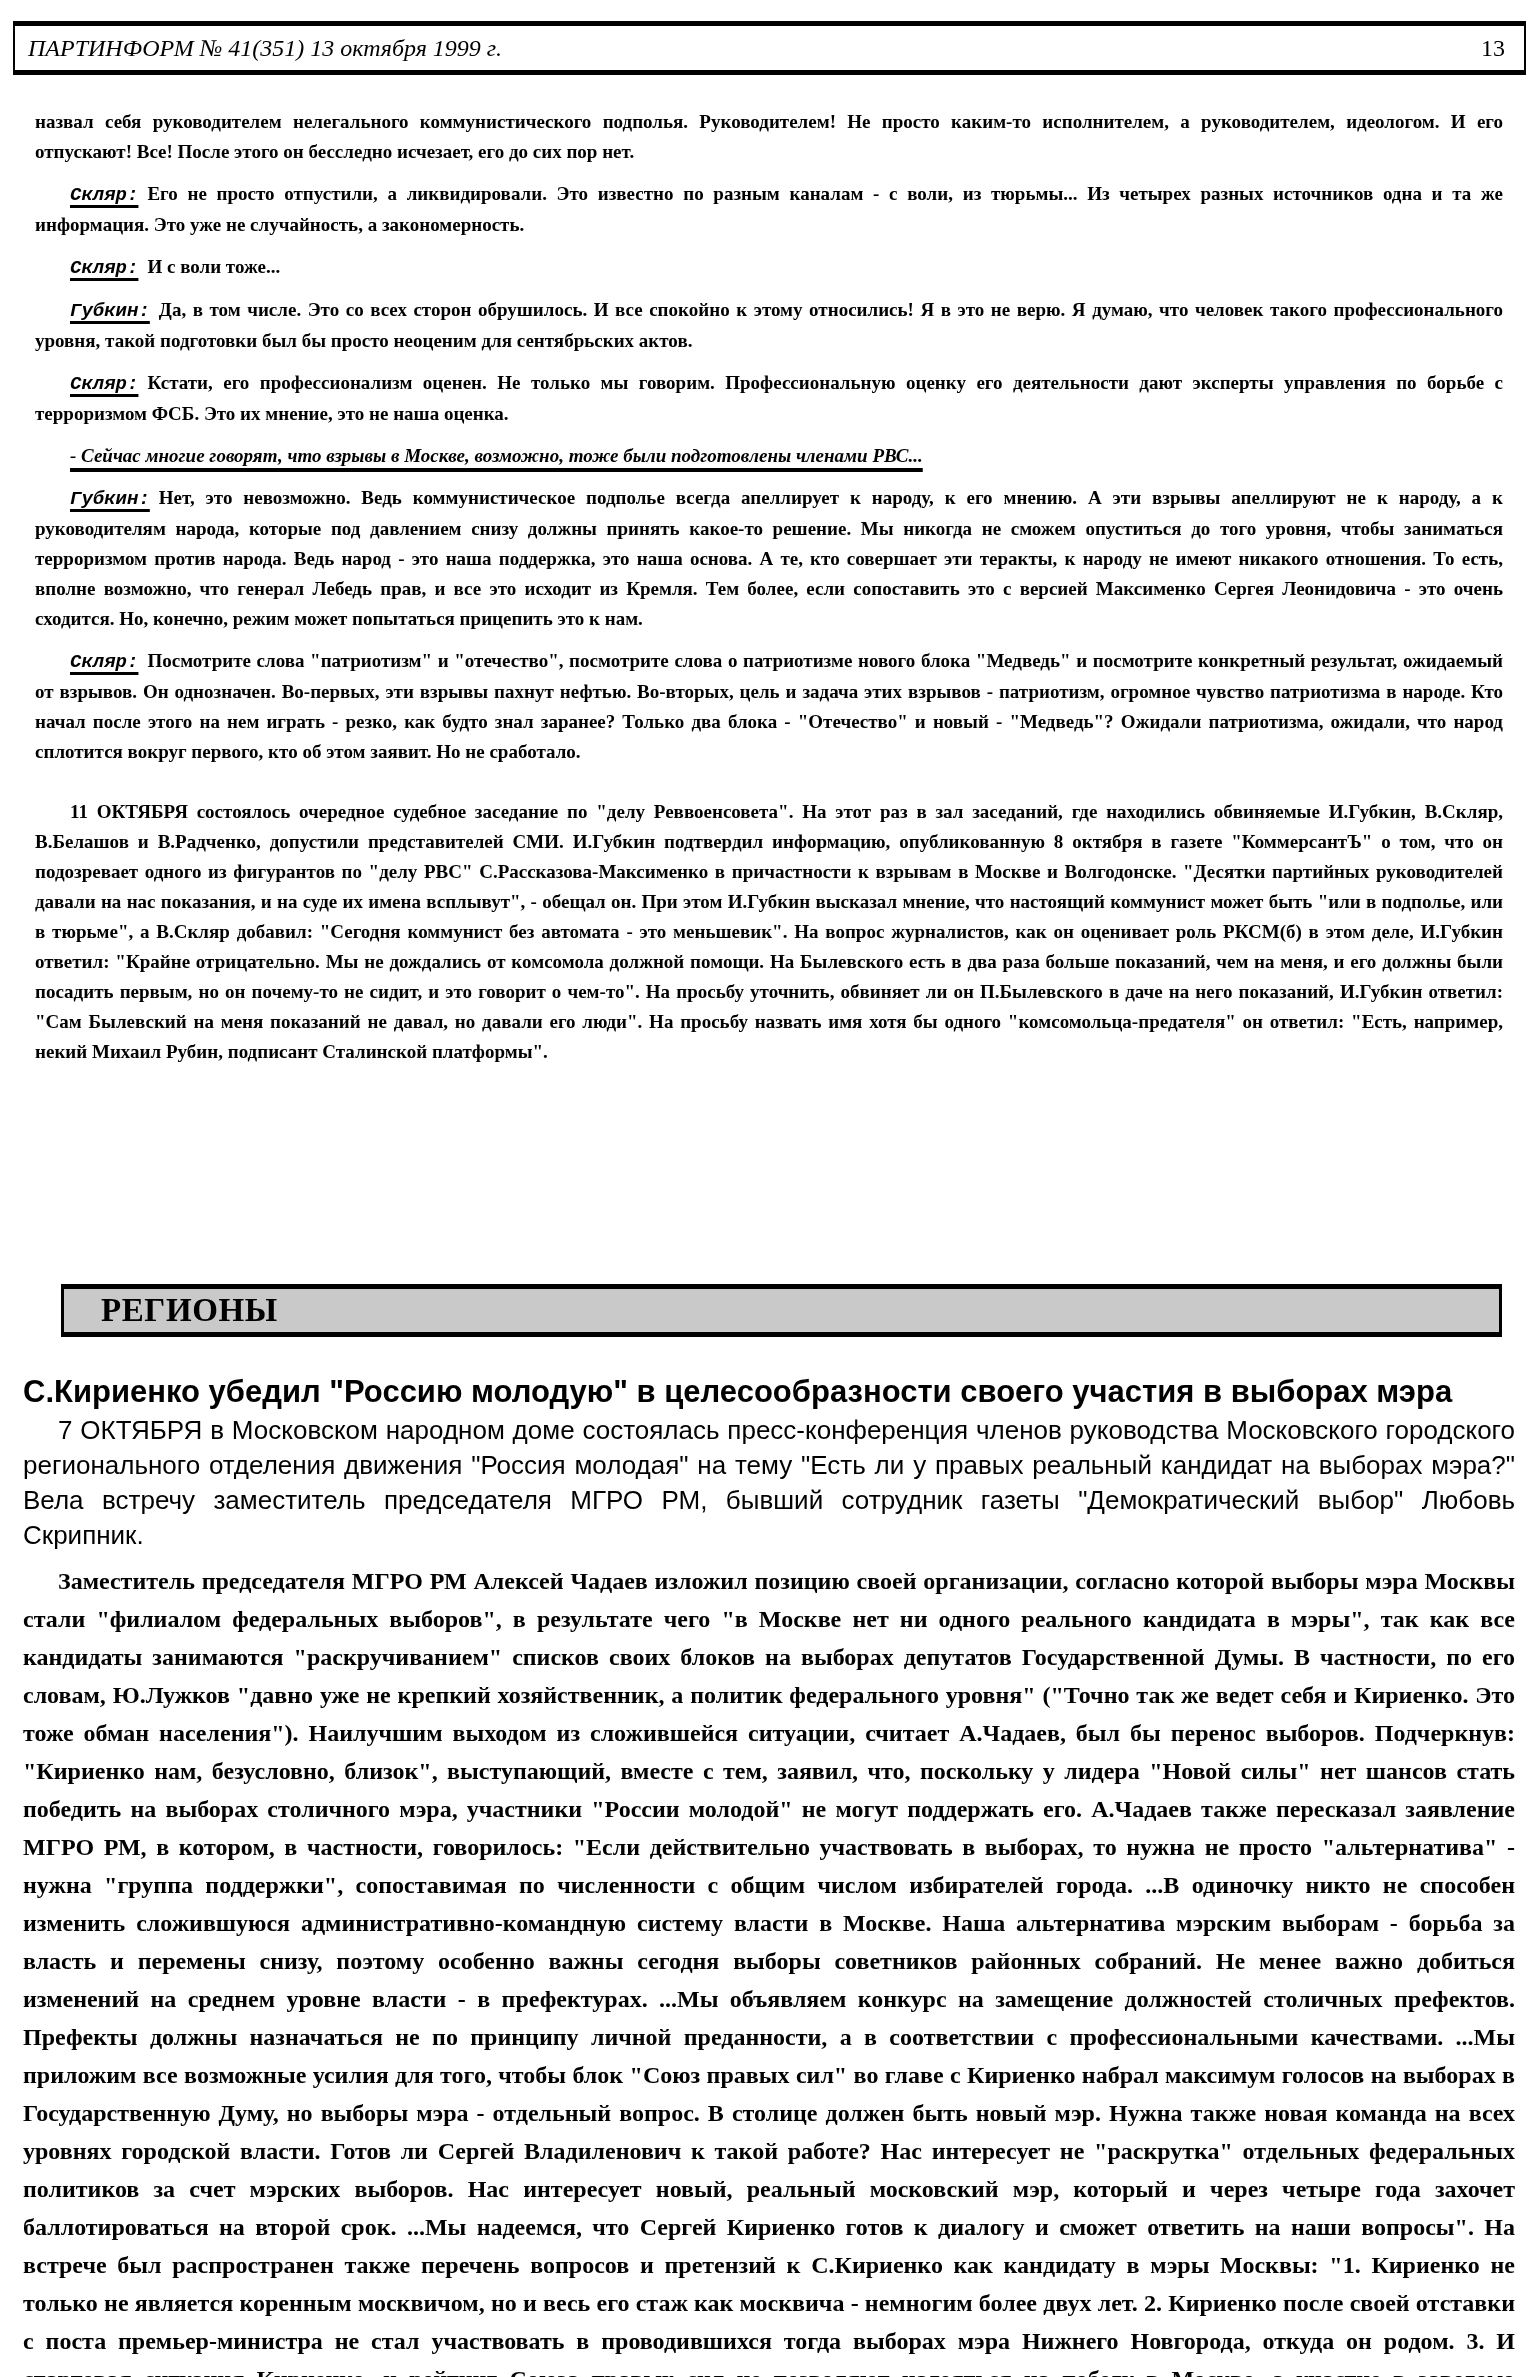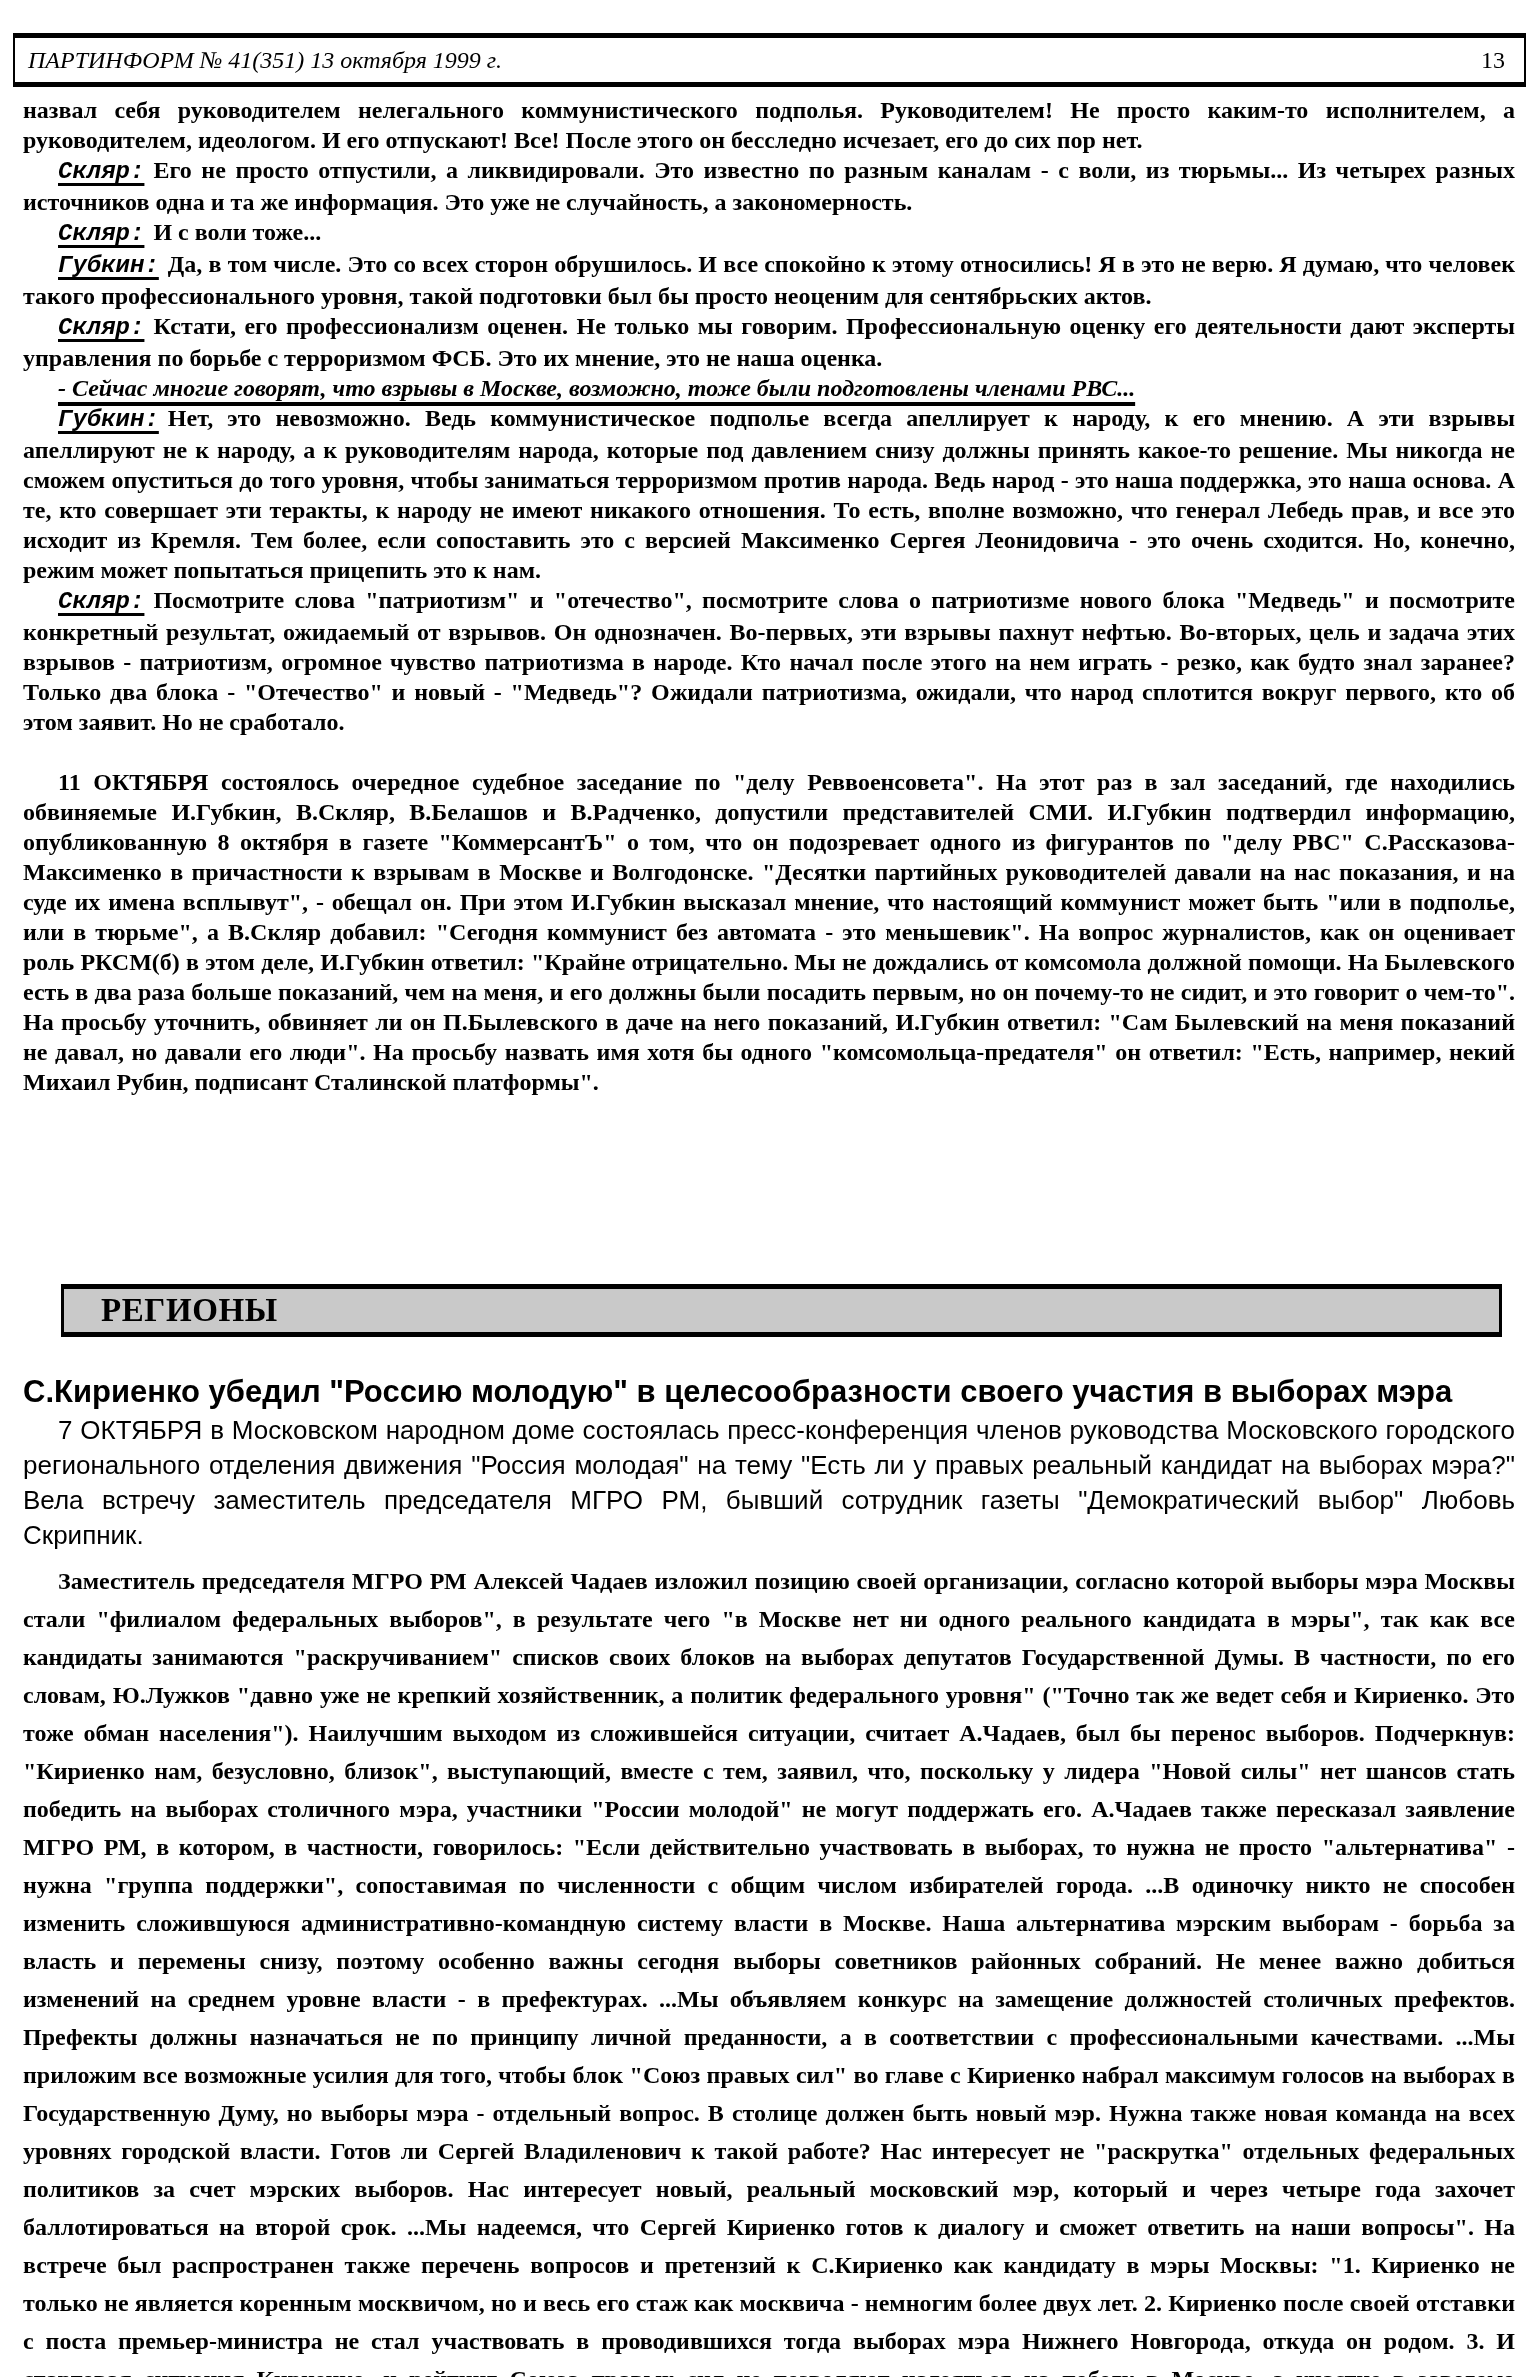--- a/index.html
+++ b/index.html
@@ -18,21 +18,21 @@
     width: 1537px;
     height: 2377px;
     overflow: hidden;
     background: #ffffff;
   }
 
   
   .header-box {
     position: absolute;
     left: 13px;
-    top: 33px;
+    top: 21px;
     width: 1513px;
     height: 54px;
     box-sizing: border-box;
     border: 2.6px solid #000;
     border-top-width: 5.8px;
     border-bottom-width: 5.8px;
     display: flex;
     align-items: center;
     justify-content: space-between;
     padding: 0 19px 0 13px;
@@ -48,22 +48,22 @@
   }
 
   
   .interview {
     position: absolute;
     left: 23px;
     top: 95px;
     width: 1492px;
   }
   .p {
-    margin: 0;
-    font-size: 24px;
+    margin: 12px;
+    font-size: 19px;
     line-height: 30px;
     font-weight: bold;
     text-align: justify;
     text-indent: 35px;
   }
   .p.noindent { text-indent: 0; }
   .speaker {
     font-style: italic;
     text-decoration: underline;
     text-decoration-thickness: 2.6px;

